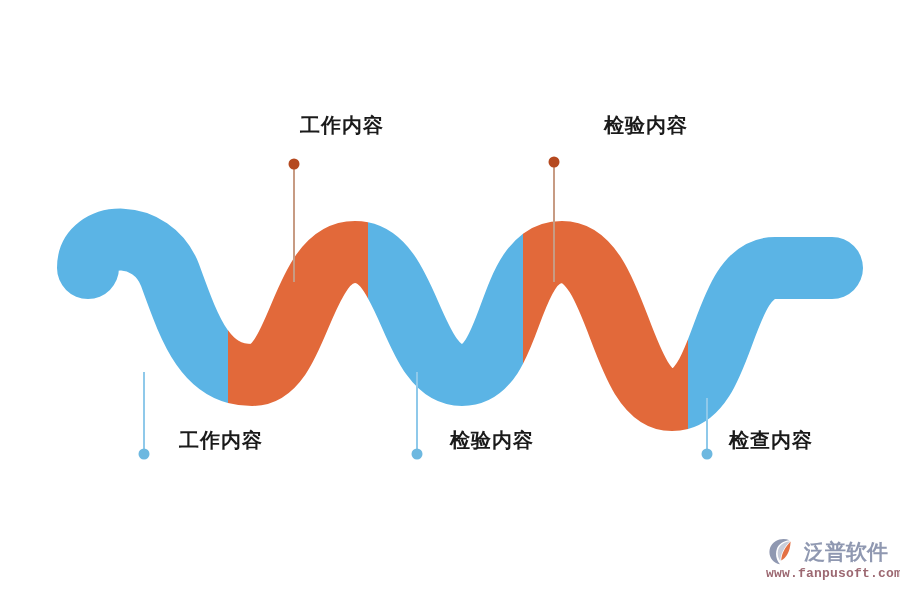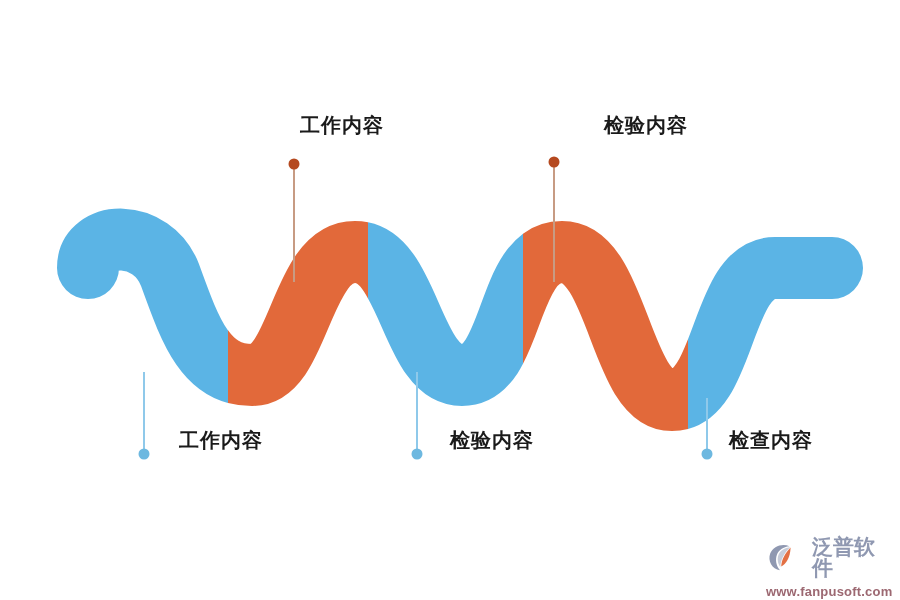--- a/index.html
+++ b/index.html
@@ -46,42 +46,42 @@
     position: absolute;
     left: 766px;
     top: 536px;
     width: 126px;
     height: 56px;
     opacity: 0.95;
   }
   .wm-row {
     display: flex;
     align-items: center;
-    gap: 16px;
+    gap: 8px;
   }
   .wm-mark {
     position: relative;
     width: 30px;
     height: 30px;
     flex: 0 0 30px;
   }
   .wm-text {
     font-size: 21px;
     font-weight: bold;
     color: #8a93ad;
     font-family: "Liberation Sans", sans-serif;
     letter-spacing: 0px;
     line-height: 1;
   }
   .wm-url {
-    margin-top: 6px;
+    margin-top: 0;
     font-size: 13px;
     font-weight: bold;
     color: #97606a;
-    font-family: Liberation Sans, sans-serif;
+    font-family: Liberation Mono, monospace;
     letter-spacing: 0.2px;
     text-align: center;
   }
 </style>
 </head>
 <body>
 
 <div id="stage">
 
   <svg id="wave-svg" viewBox="0 0 900 600">

